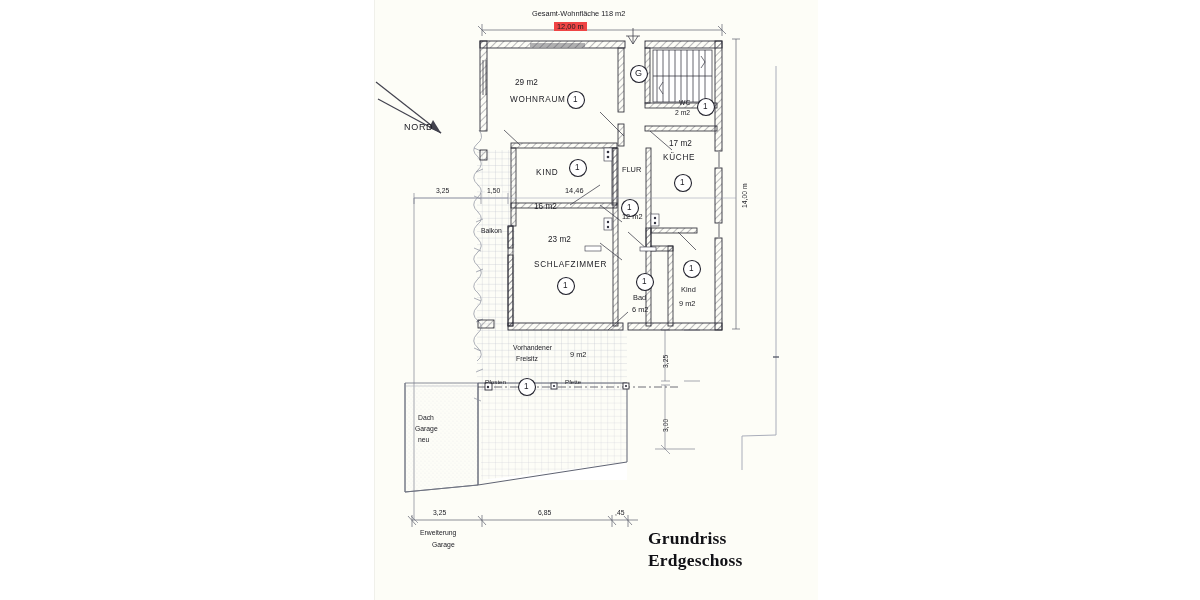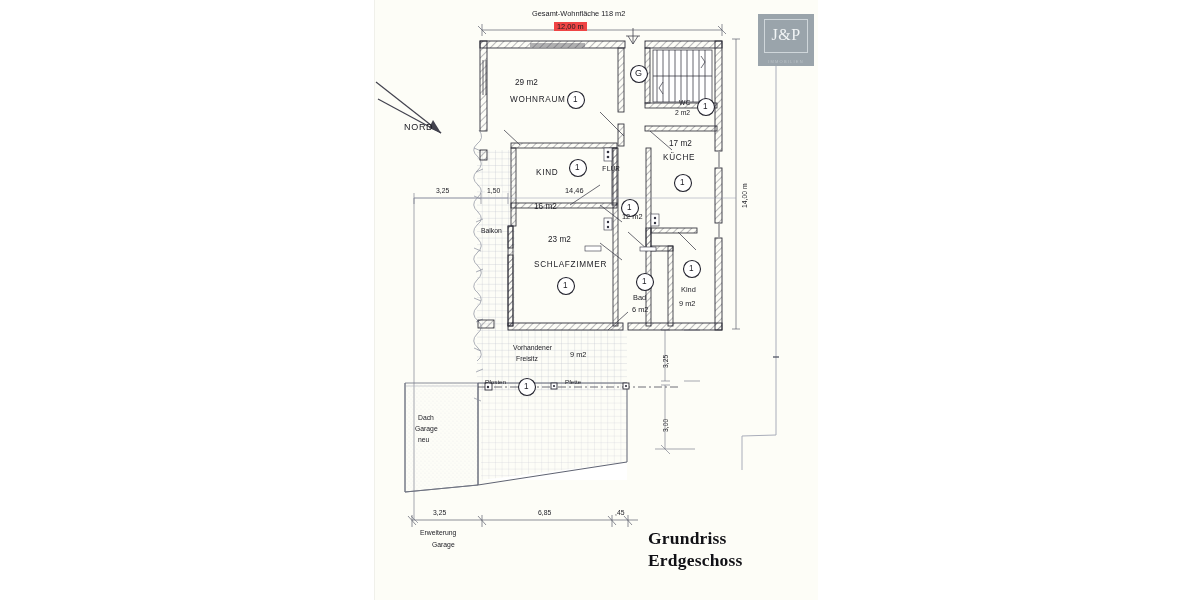--- a/index.html
+++ b/index.html
@@ -301,21 +301,21 @@
   <div class="txt t65" style="left:679px;top:99px;">WC</div>
   <div class="txt t65" style="left:675px;top:109px;">2 m2</div>
 
   <div class="txt t8" style="left:669px;top:139px;">17 m2</div>
   <div class="txt t8 letsp" style="left:663px;top:153px;">KÜCHE</div>
 
   <div class="txt t8 letsp" style="left:536px;top:168px;">KIND</div>
   <div class="txt t7" style="left:565px;top:186px;">14,46</div>
   <div class="txt t8" style="left:534px;top:202px;">16 m2</div>
 
-  <div class="txt t7" style="left:602px;top:165px;font-family:Liberation Mono, monospace;">FLUR</div>
+  <div class="txt t7" style="left:622px;top:165px;">FLUR</div>
   <div class="txt t7" style="left:622px;top:212px;">12 m2</div>
 
   <div class="txt t8" style="left:548px;top:235px;">23 m2</div>
   <div class="txt t8 letsp" style="left:534px;top:260px;">SCHLAFZIMMER</div>
 
   <div class="txt t7" style="left:633px;top:293px;">Bad</div>
   <div class="txt t7" style="left:632px;top:305px;">6 m2</div>
 
   <div class="txt t7" style="left:681px;top:285px;">Kind</div>
   <div class="txt t7" style="left:679px;top:299px;">9 m2</div>
@@ -340,19 +340,14 @@
   <div class="txt t8" style="left:627px;top:203px;">1</div>
   <div class="txt t8" style="left:563px;top:281px;">1</div>
   <div class="txt t8" style="left:642px;top:277px;">1</div>
   <div class="txt t8" style="left:689px;top:264px;">1</div>
   <div class="txt t8" style="left:524px;top:382px;">1</div>
   <div class="txt t9" style="left:635px;top:68px;">G</div>
 
   <div class="title" style="left:648px;top:528px;">Grundriss</div>
   <div class="title" style="left:648px;top:550px;">Erdgeschoss</div>
 
-  <div id="logo">
-    <div class="inner"></div>
-    <div class="jp">J&amp;P</div>
-    <div class="sub">IMMOBILIEN</div>
-  </div>
 
 </div>
 
 </body></html>

